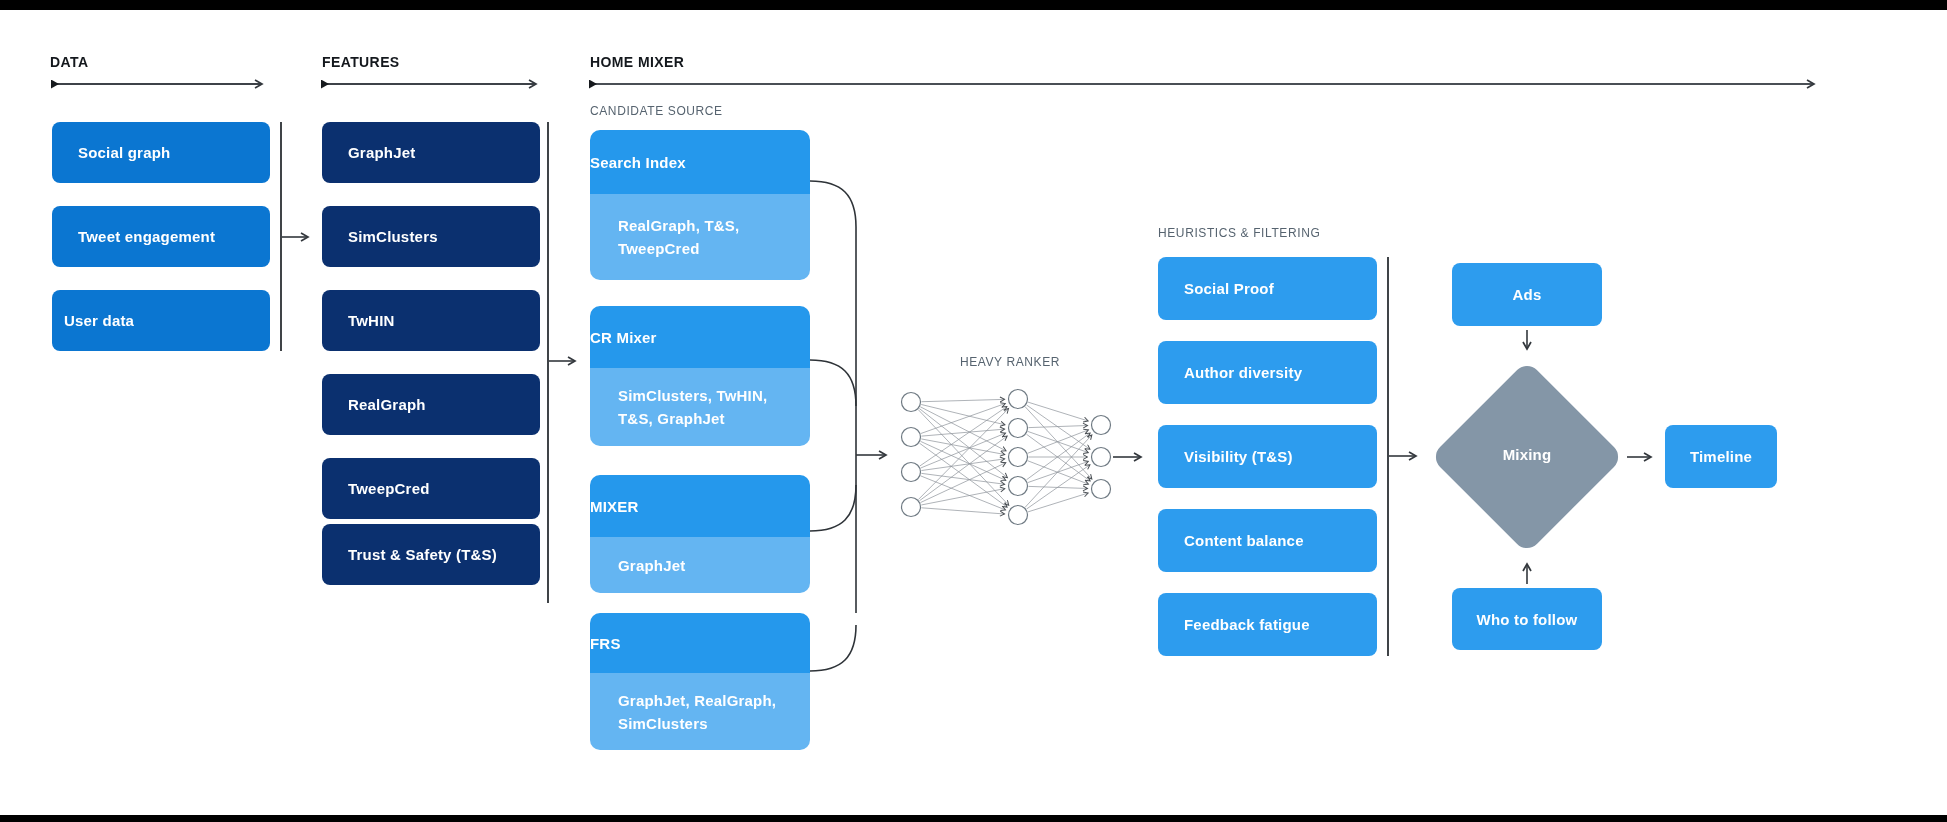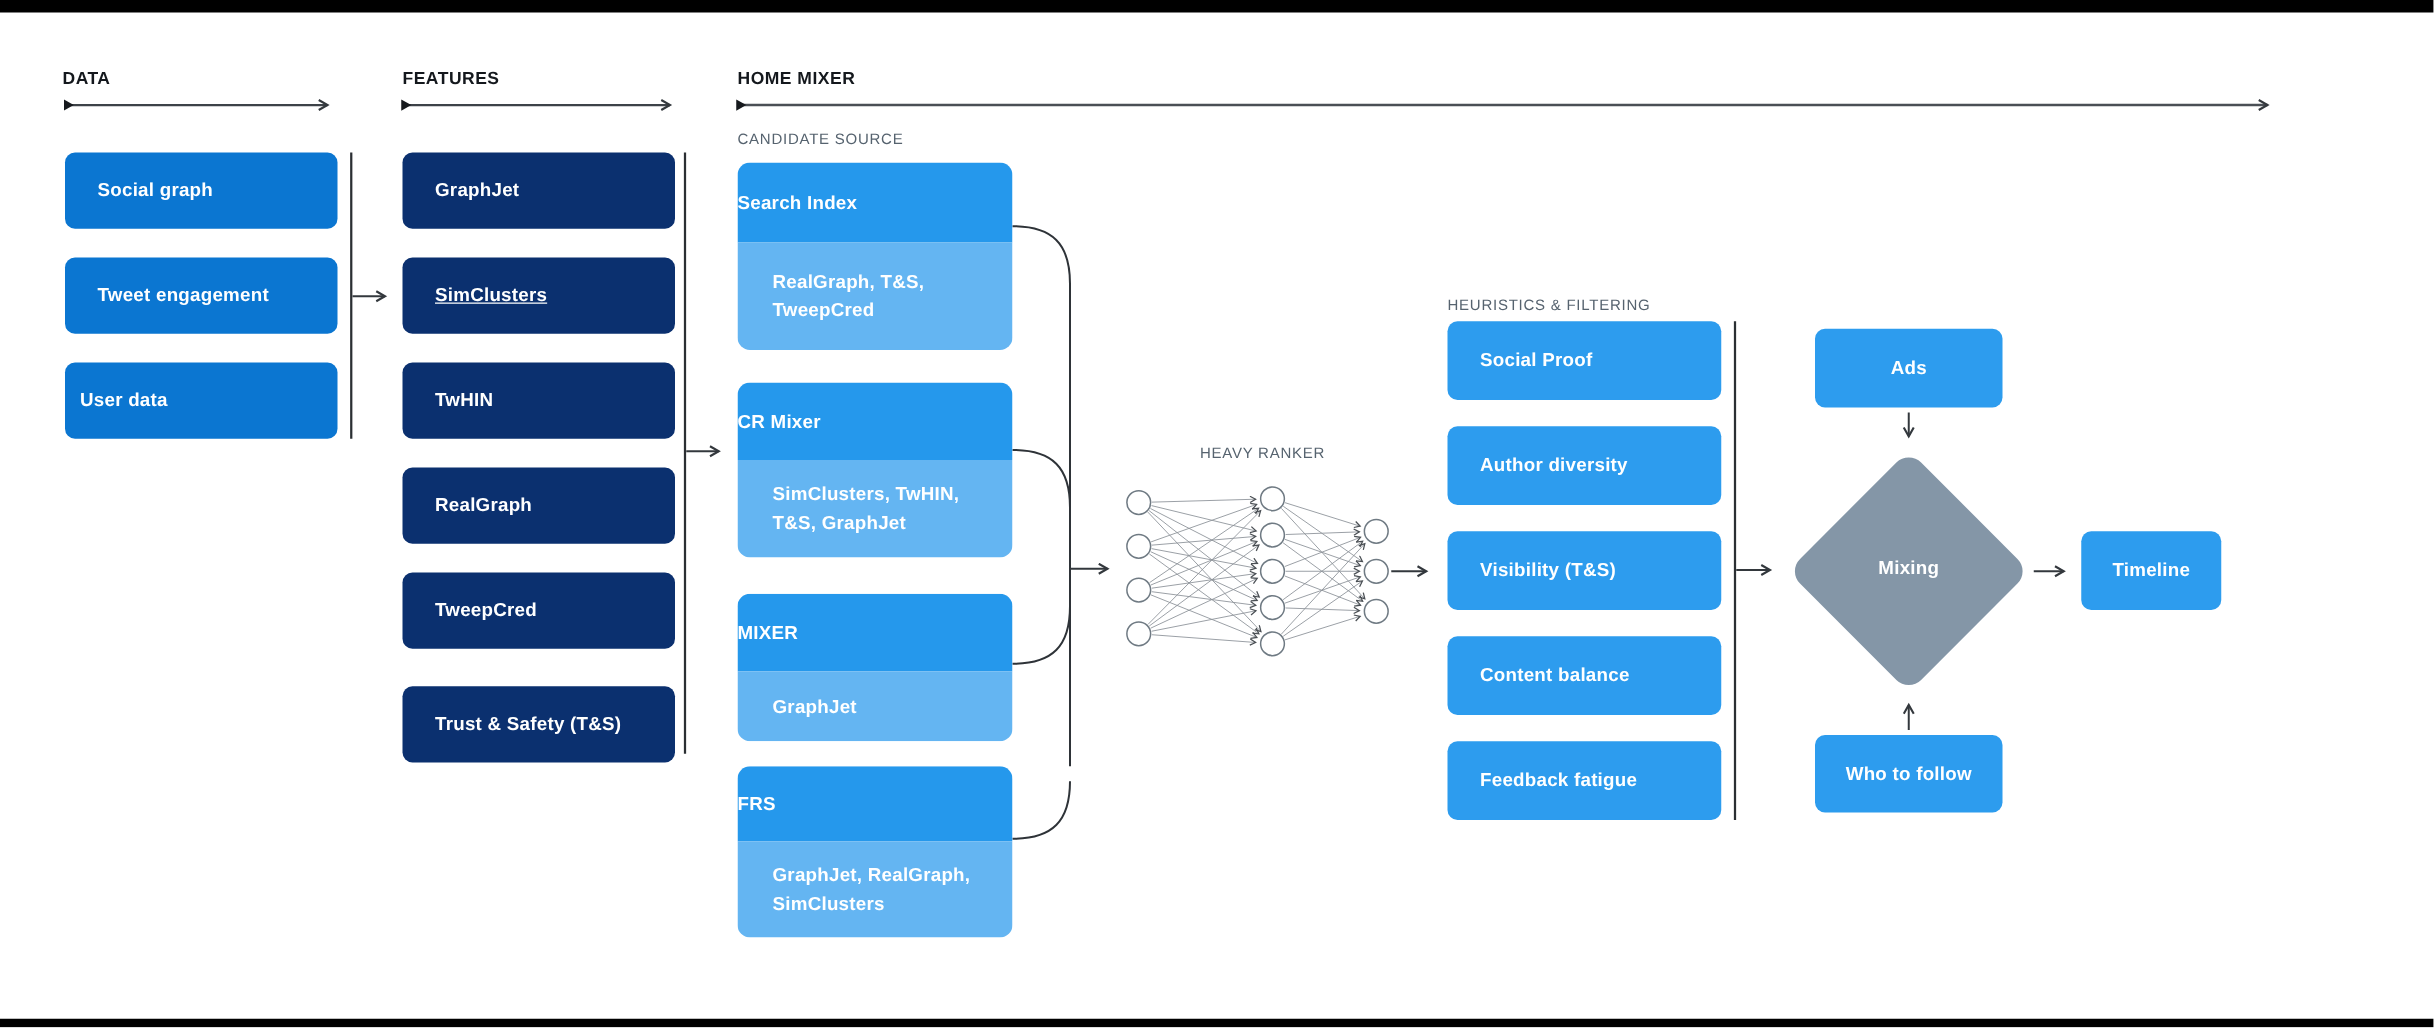--- a/index.html
+++ b/index.html
@@ -148,25 +148,25 @@
 
   <div class="col-header" style="left:50px;top:54px;">DATA</div>
   <div class="col-header" style="left:322px;top:54px;">FEATURES</div>
   <div class="col-header" style="left:590px;top:54px;">HOME MIXER</div>
 
   <div class="node-box data-box" style="top:122px;">Social graph</div>
   <div class="node-box data-box" style="top:206px;">Tweet engagement</div>
   <div class="node-box data-box" style="top:290px;padding-left:12px;">User data</div>
 
   <div class="node-box feat-box" style="top:122px;">GraphJet</div>
-  <div class="node-box feat-box" style="top:206px;text-decoration:underline;">SimClusters</div>
+  <div class="node-box feat-box" style="top:206px;">SimClusters</div>
   <div class="node-box feat-box" style="top:290px;">TwHIN</div>
   <div class="node-box feat-box" style="top:374px;">RealGraph</div>
   <div class="node-box feat-box" style="top:458px;">TweepCred</div>
-  <div class="node-box feat-box" style="top:549px;">Trust &amp; Safety (T&amp;S)</div>
+  <div class="node-box feat-box" style="top:524px;">Trust &amp; Safety (T&amp;S)</div>
 
   <div class="sub-header" style="left:590px;top:104px;">CANDIDATE SOURCE</div>
 
   <div class="source-card" style="top:130px;">
     <div class="source-head" style="height:64px;">Search Index</div>
     <div class="source-sub" style="height:86px;">RealGraph, T&amp;S, TweepCred</div>
   </div>
   <div class="source-card" style="top:306px;">
     <div class="source-head" style="height:62px;">CR Mixer</div>
     <div class="source-sub" style="height:78px;">SimClusters, TwHIN, T&amp;S, GraphJet</div>
@@ -175,21 +175,21 @@
     <div class="source-head" style="height:62px;">MIXER</div>
     <div class="source-sub" style="height:56px;">GraphJet</div>
   </div>
   <div class="source-card" style="top:613px;">
     <div class="source-head" style="height:60px;">FRS</div>
     <div class="source-sub" style="height:77px;">GraphJet, RealGraph, SimClusters</div>
   </div>
 
   <div class="sub-header" style="left:930px;top:355px;width:160px;text-align:center;">HEAVY RANKER</div>
 
-  <div class="sub-header" style="left:1158px;top:226px;margin-top:11px;">HEURISTICS &amp; FILTERING</div>
+  <div class="sub-header" style="left:1158px;top:226px;">HEURISTICS &amp; FILTERING</div>
   <div class="node-box filter-box" style="top:341px;">Author diversity</div>
   <div class="node-box filter-box" style="top:257px;">Social Proof</div>
   <div class="node-box filter-box" style="top:425px;">Visibility (T&amp;S)</div>
   <div class="node-box filter-box" style="top:509px;">Content balance</div>
   <div class="node-box filter-box" style="top:593px;">Feedback fatigue</div>
 
   <div class="mix-box" style="left:1452px;top:263px;width:150px;height:63px;">Ads</div>
   <div class="diamond-label">Mixing</div>
   <div class="mix-box" style="left:1452px;top:588px;width:150px;height:62px;">Who to follow</div>
   <div class="mix-box" style="left:1665px;top:425px;width:112px;height:63px;">Timeline</div>

